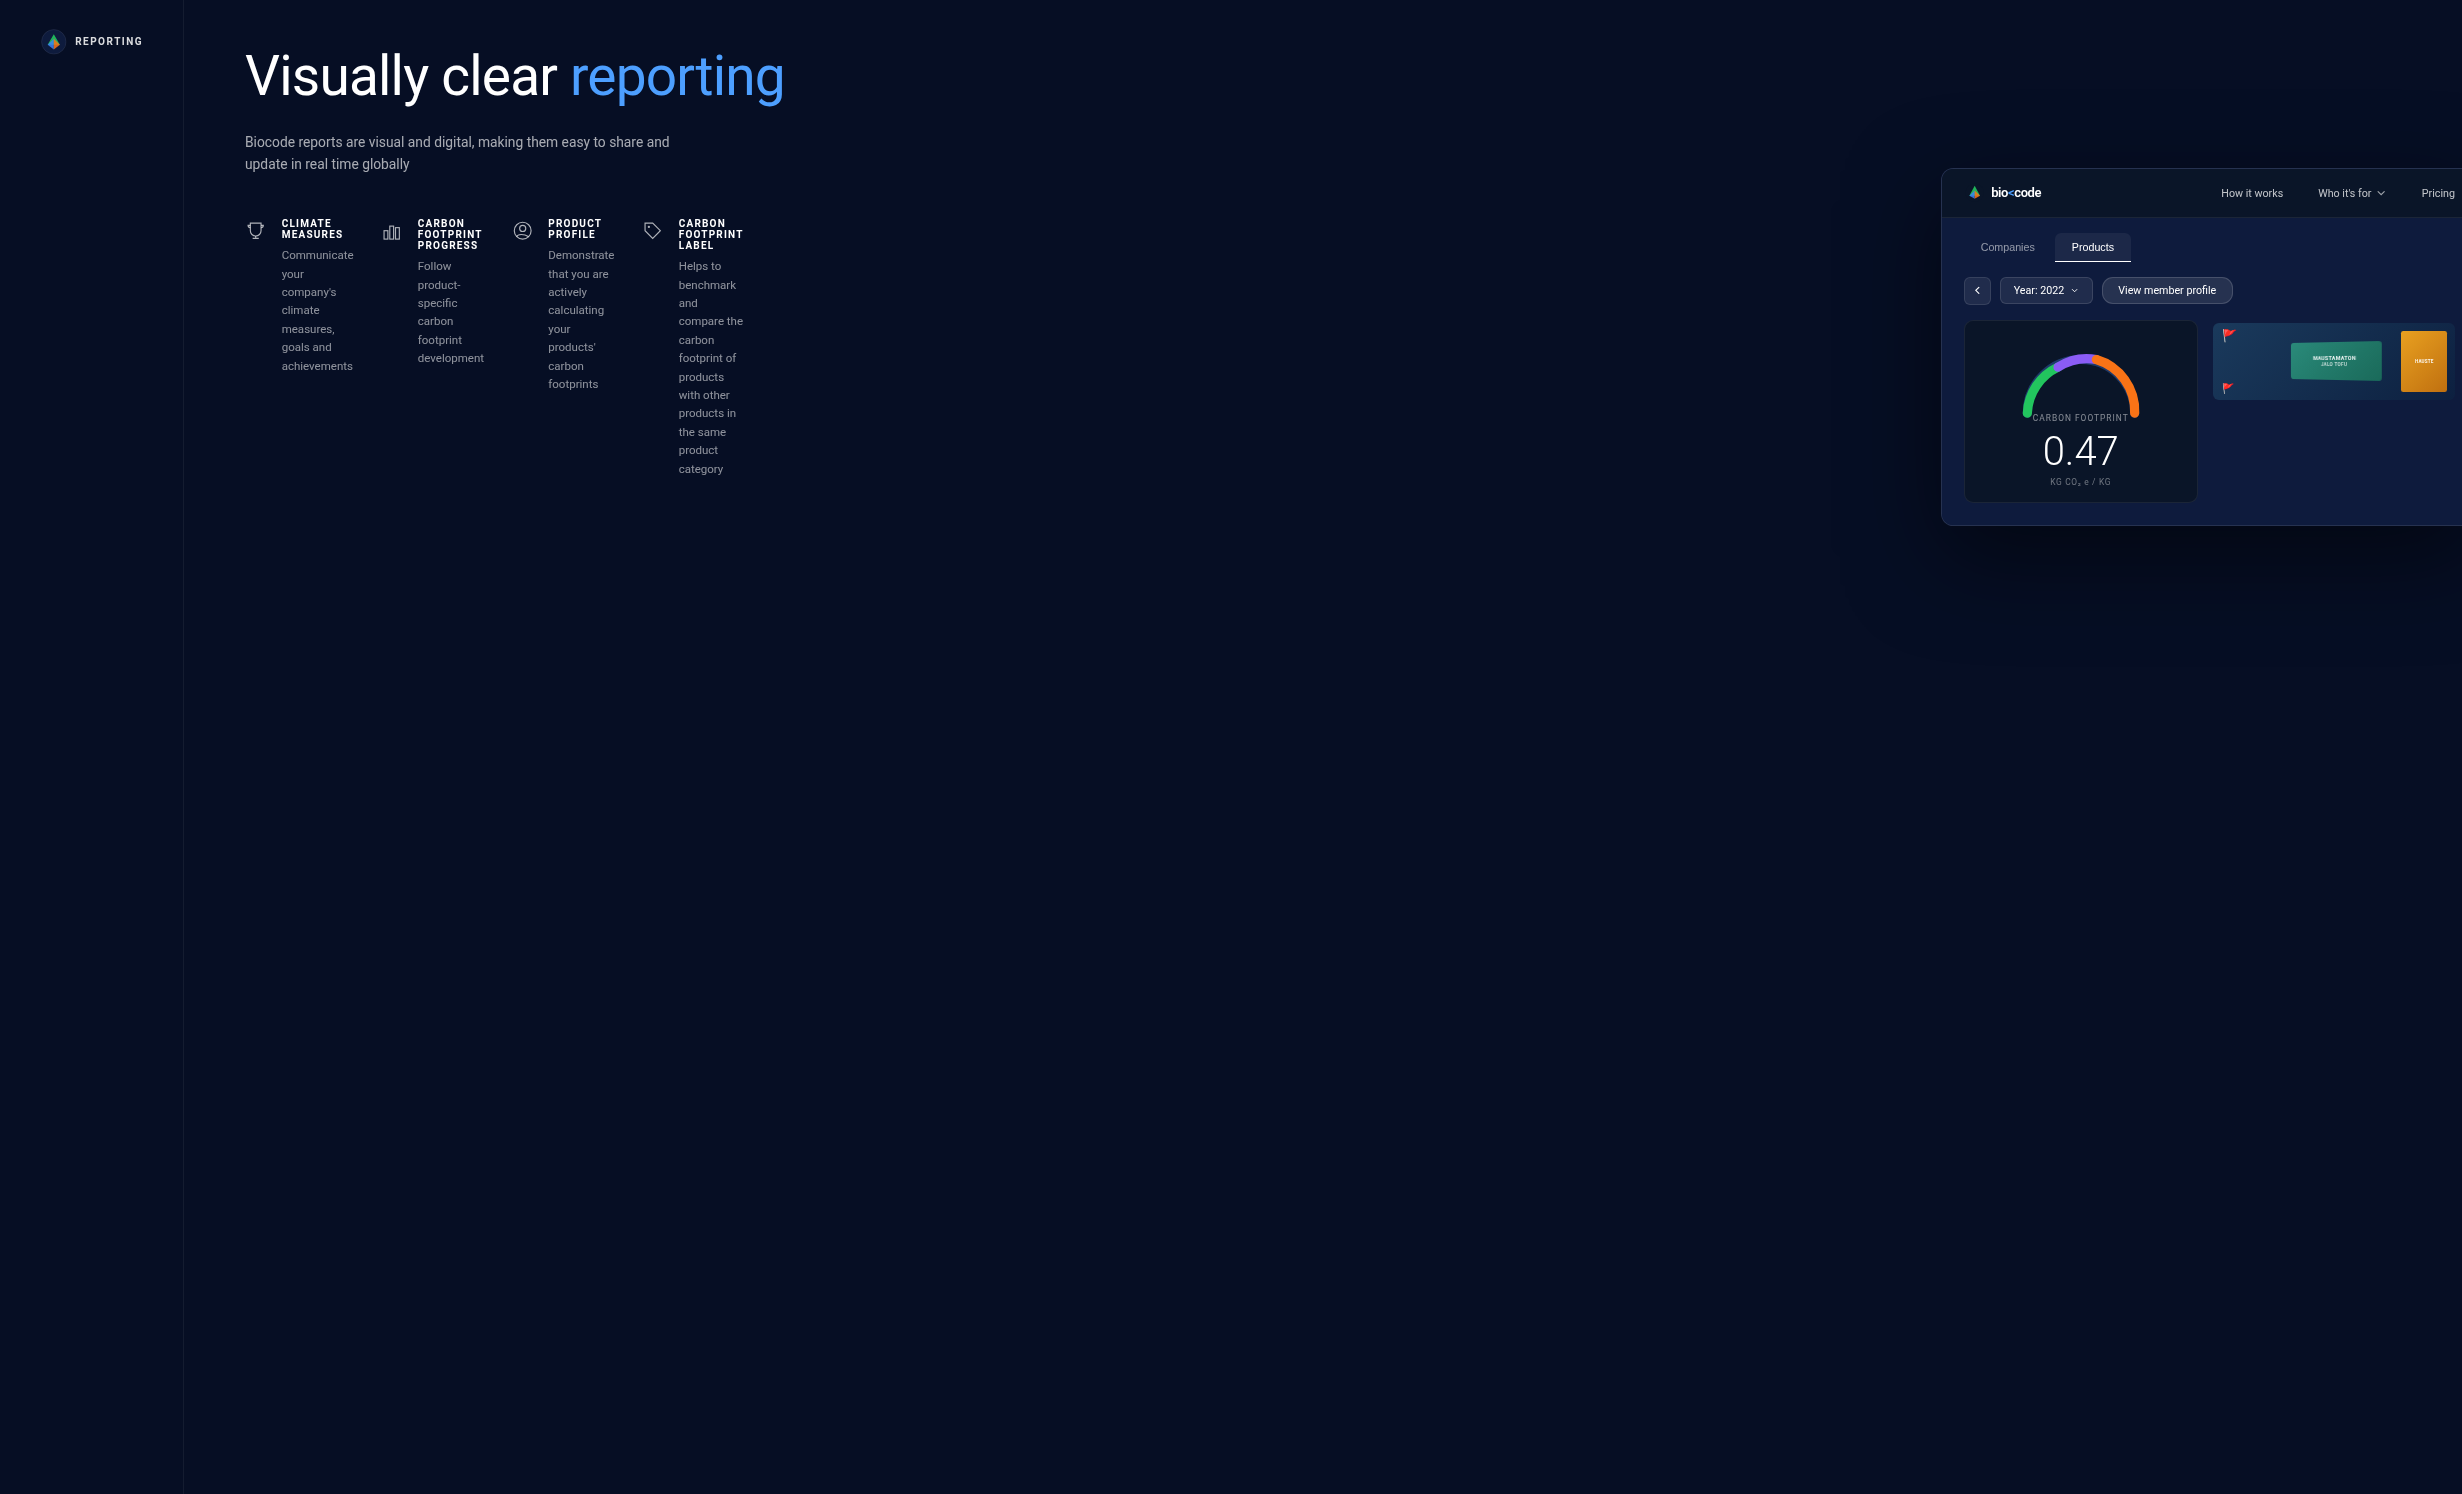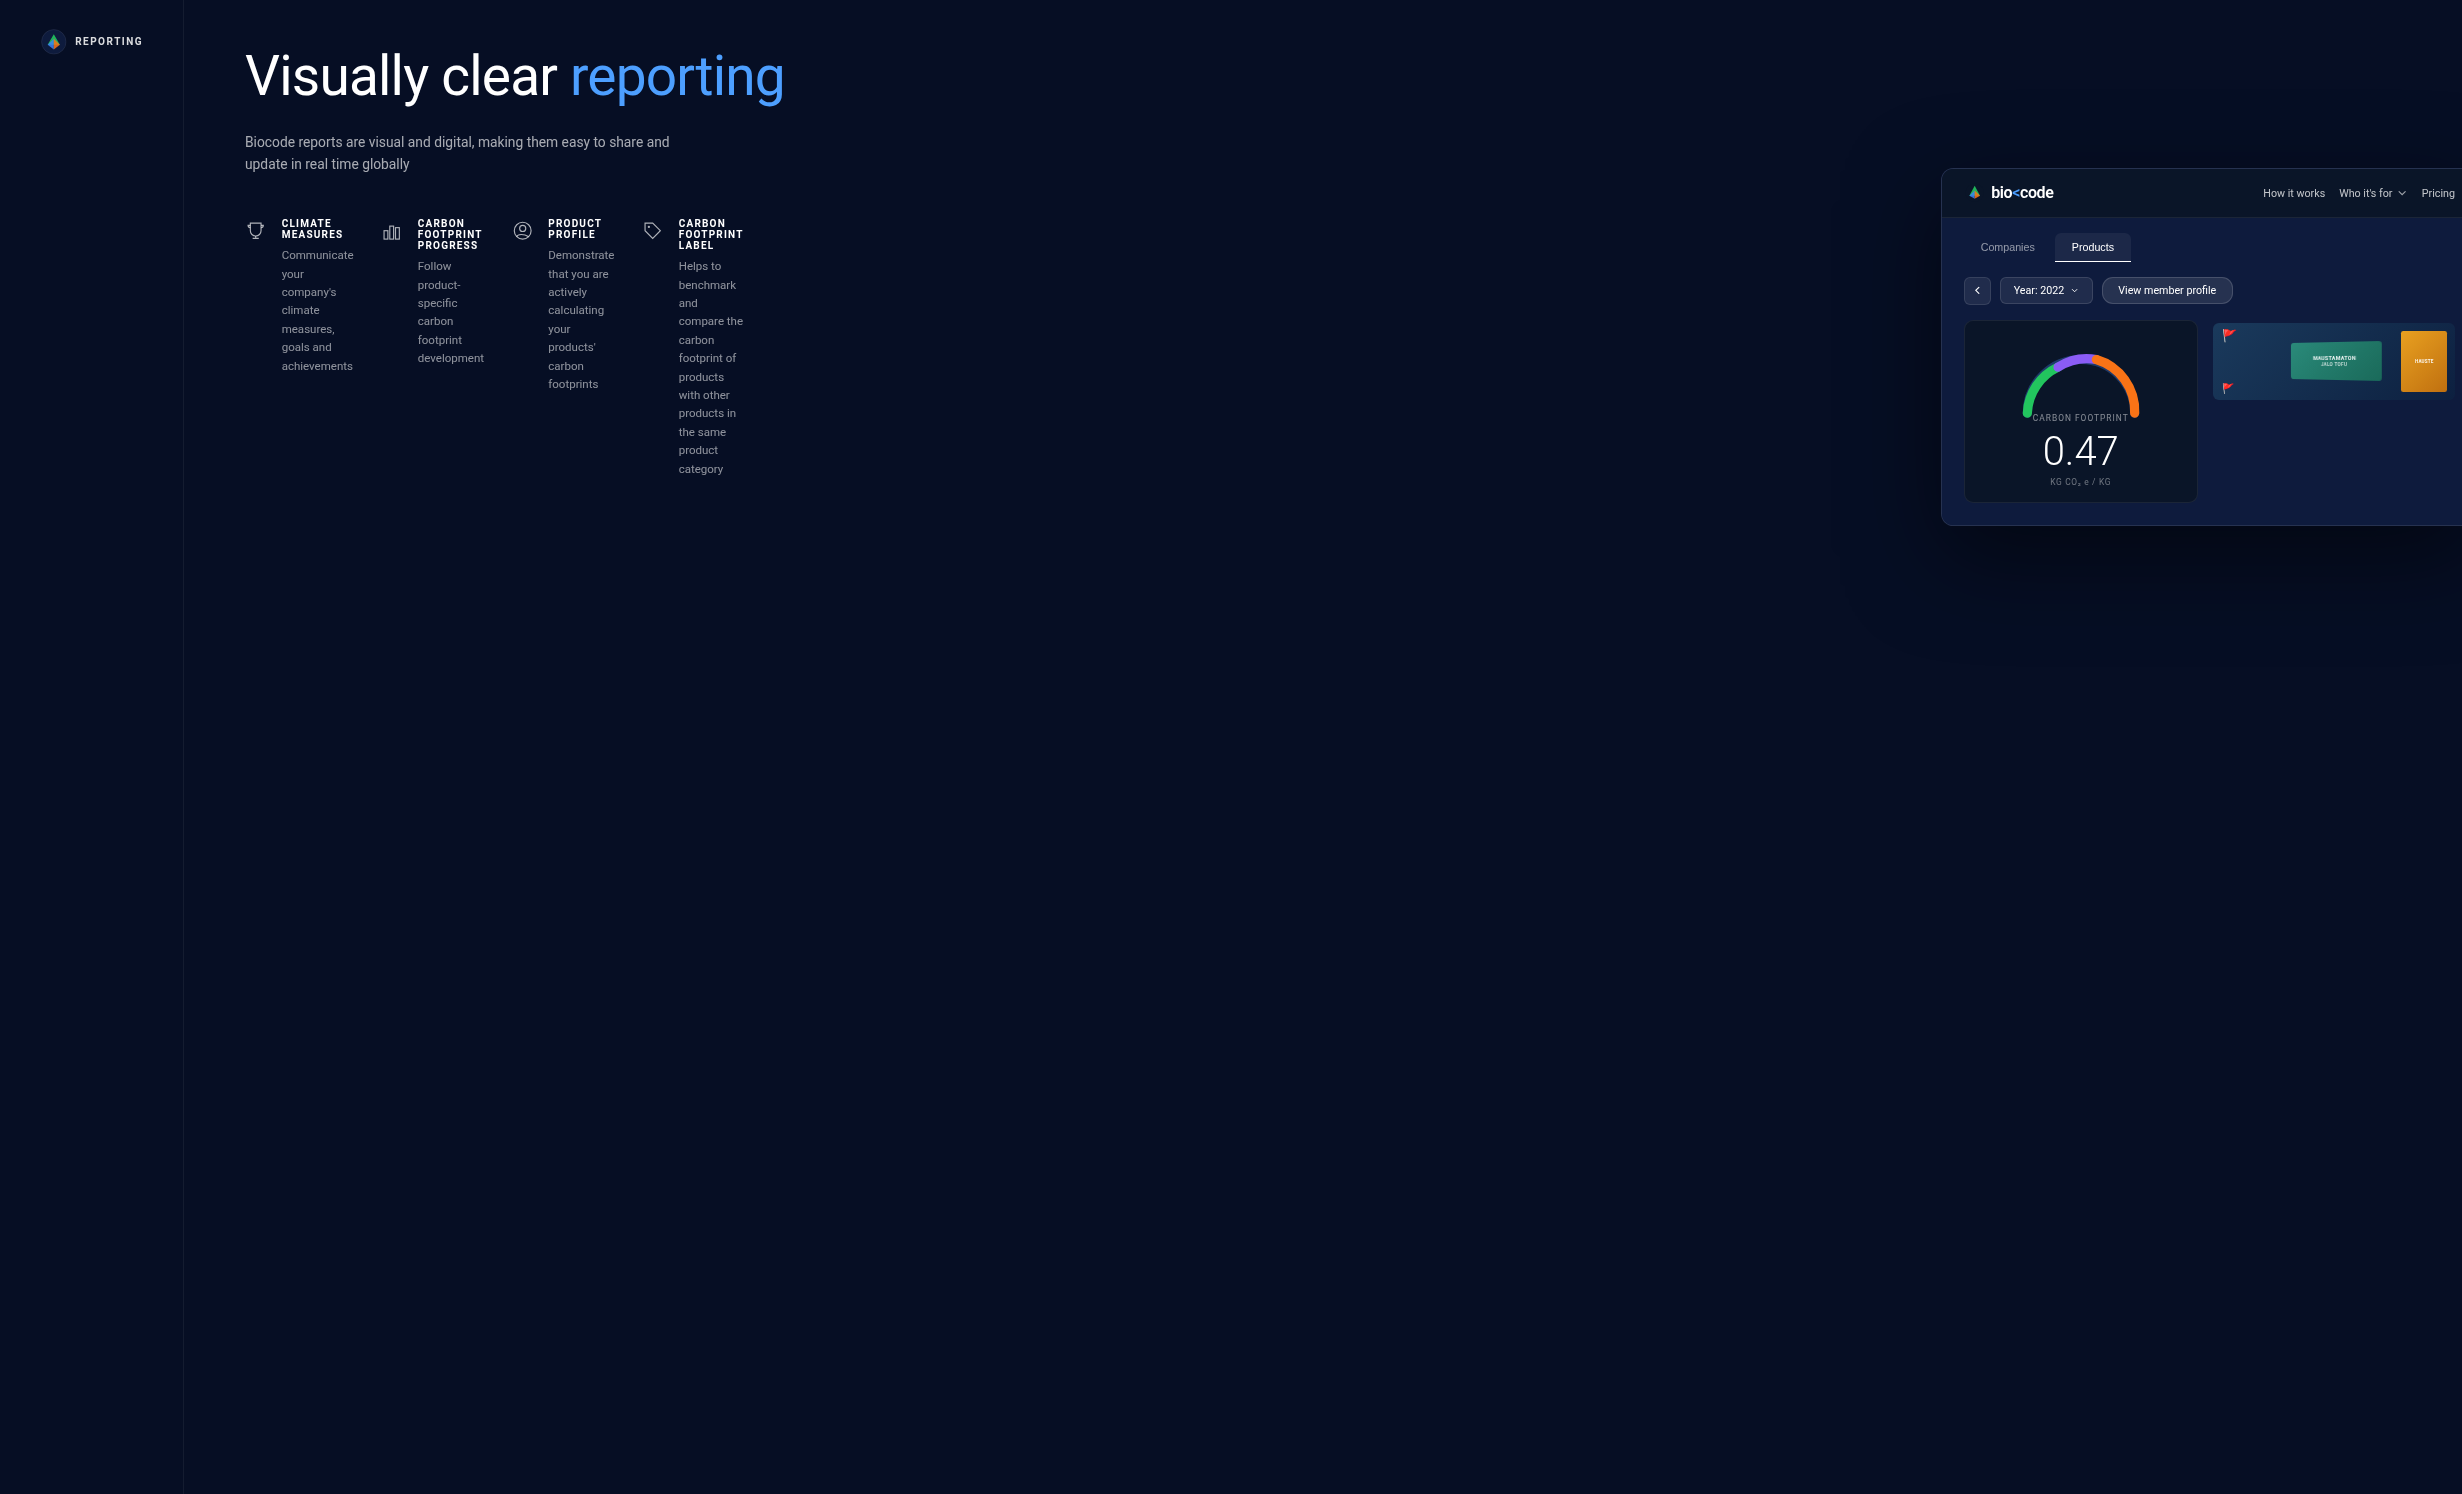--- a/index.html
+++ b/index.html
@@ -142,30 +142,30 @@
     }
 
     .preview-logo {
       display: flex;
       align-items: center;
       gap: 6.1px;
       margin-right: auto;
     }
 
     .preview-logo-text {
-      font-size: 16px;
+      font-size: 13px;
       font-weight: 600;
       color: #fff;
       letter-spacing: -0.4px;
     }
 
     .preview-nav-items {
       display: flex;
       align-items: center;
-      gap: 14px;
+      gap: 35px;
     }
 
     .preview-nav-item {
       font-size: 10.7px;
       color: rgba(255,255,255,0.75);
       white-space: nowrap;
     }
 
     .preview-nav-dropdown {
       display: flex;

